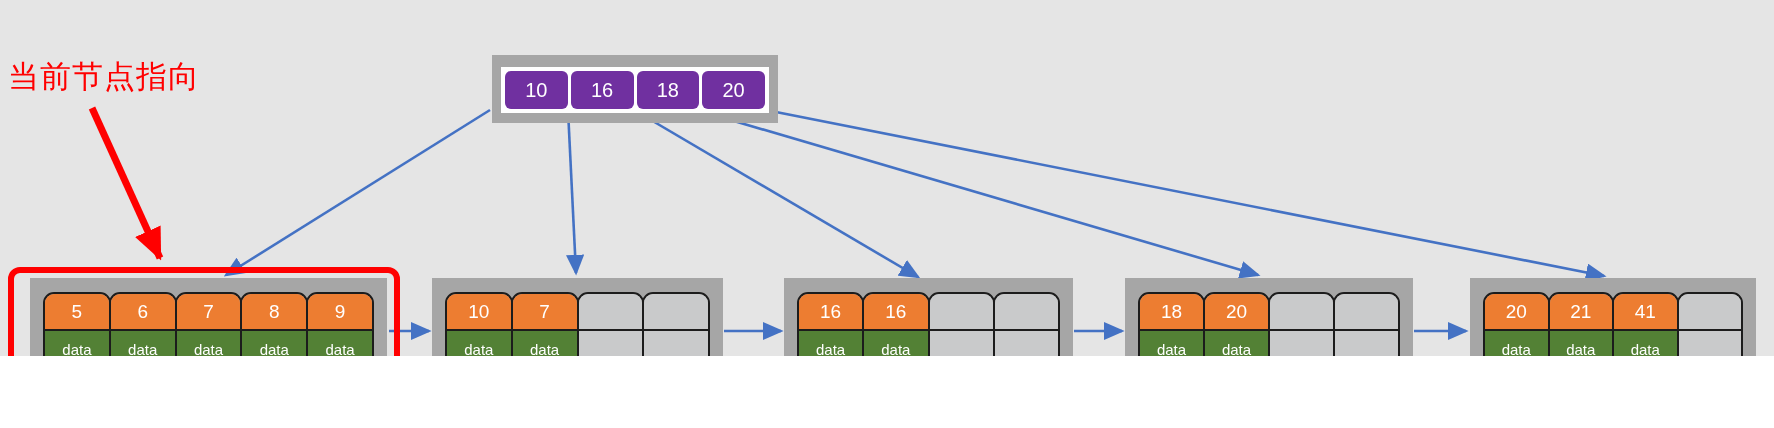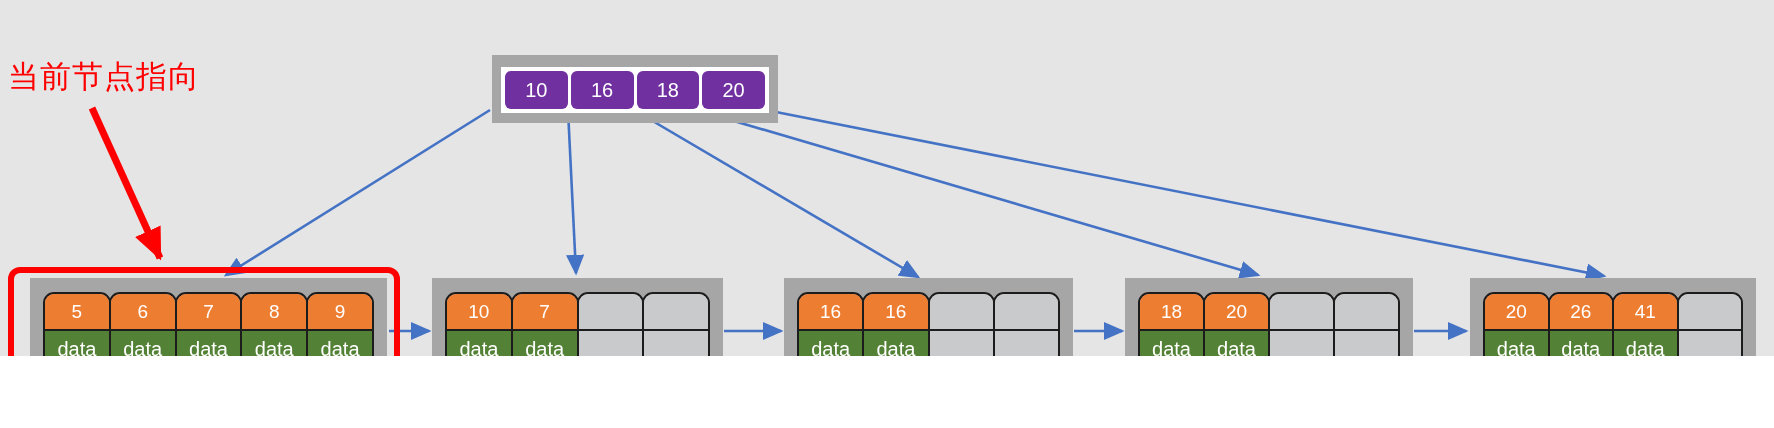--- a/index.html
+++ b/index.html
@@ -63,21 +63,21 @@
     margin-left:-2px;
   }
   .col:first-child{margin-left:0;}
   .cell-key{
     height:50%;display:flex;align-items:center;justify-content:center;
     background:var(--c-key_cell,#ED7D31);color:#fff;font-size:19px;
     border-bottom:2px solid #1c1c1c;box-sizing:border-box;
   }
   .cell-data{
     height:50%;display:flex;align-items:center;justify-content:center;
-    background:var(--c-data_cell,#538135);color:#fff;font-size:20px;text-align:center;
+    background:var(--c-data_cell,#538135);color:#fff;font-size:15px;text-align:center;
   }
   .col.empty .cell-key,.col.empty .cell-data{background:var(--c-empty_cell,#C9CACB);}
 </style>
 </head>
 <body>
 
 <div class="canvas" style="--c-root_cell: #7030A0; --c-key_cell: #ED7D31; --c-data_cell: #538135; --c-empty_cell: #C9CACB; --c-container: #A6A6A6; --c-arrow: #4472C4; --c-highlight: #FF0000;">
 
   <svg class="arrows">
     <defs>
@@ -189,21 +189,21 @@
         <div class="cell-key"></div>
         <div class="cell-data"></div>
       </div>
     </div>
   <div class="leaf leaf5">
       <div class="col">
         <div class="cell-key">20</div>
         <div class="cell-data">data</div>
       </div>
       <div class="col">
-        <div class="cell-key">26</div>
+        <div class="cell-key">21</div>
         <div class="cell-data">data</div>
       </div>
       <div class="col">
         <div class="cell-key">41</div>
         <div class="cell-data">data</div>
       </div>
       <div class="col empty">
         <div class="cell-key"></div>
         <div class="cell-data"></div>
       </div>

